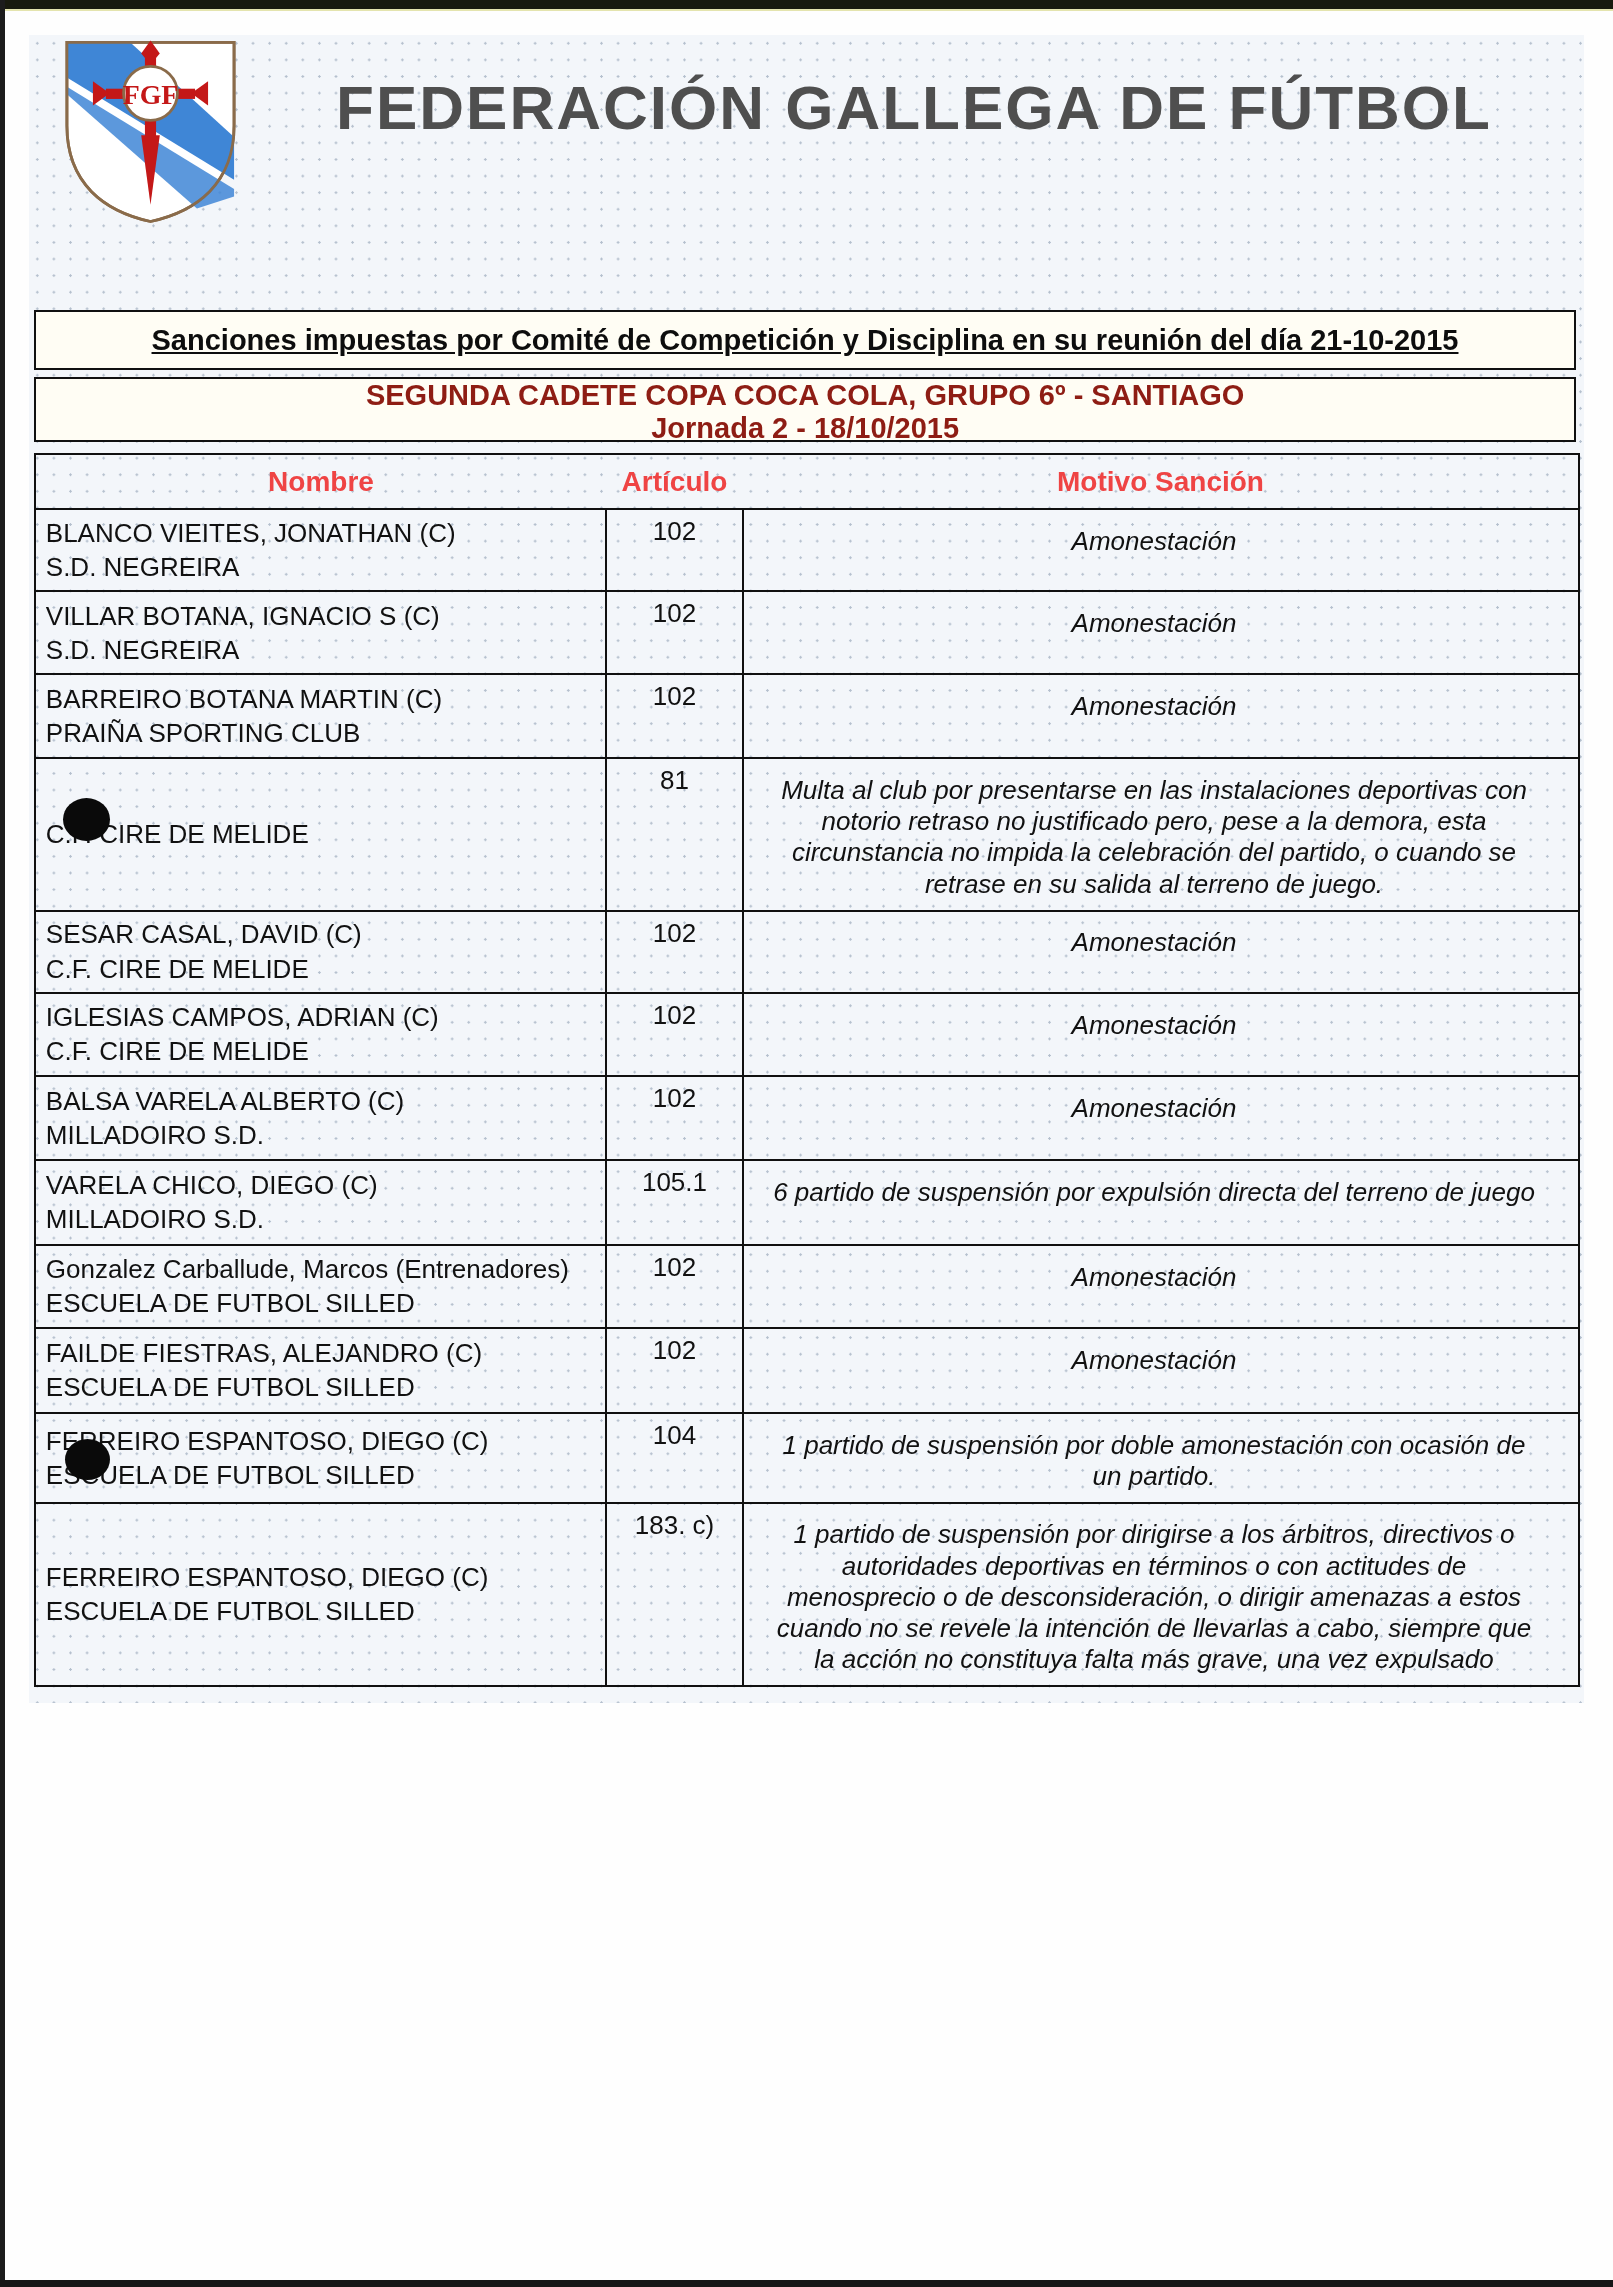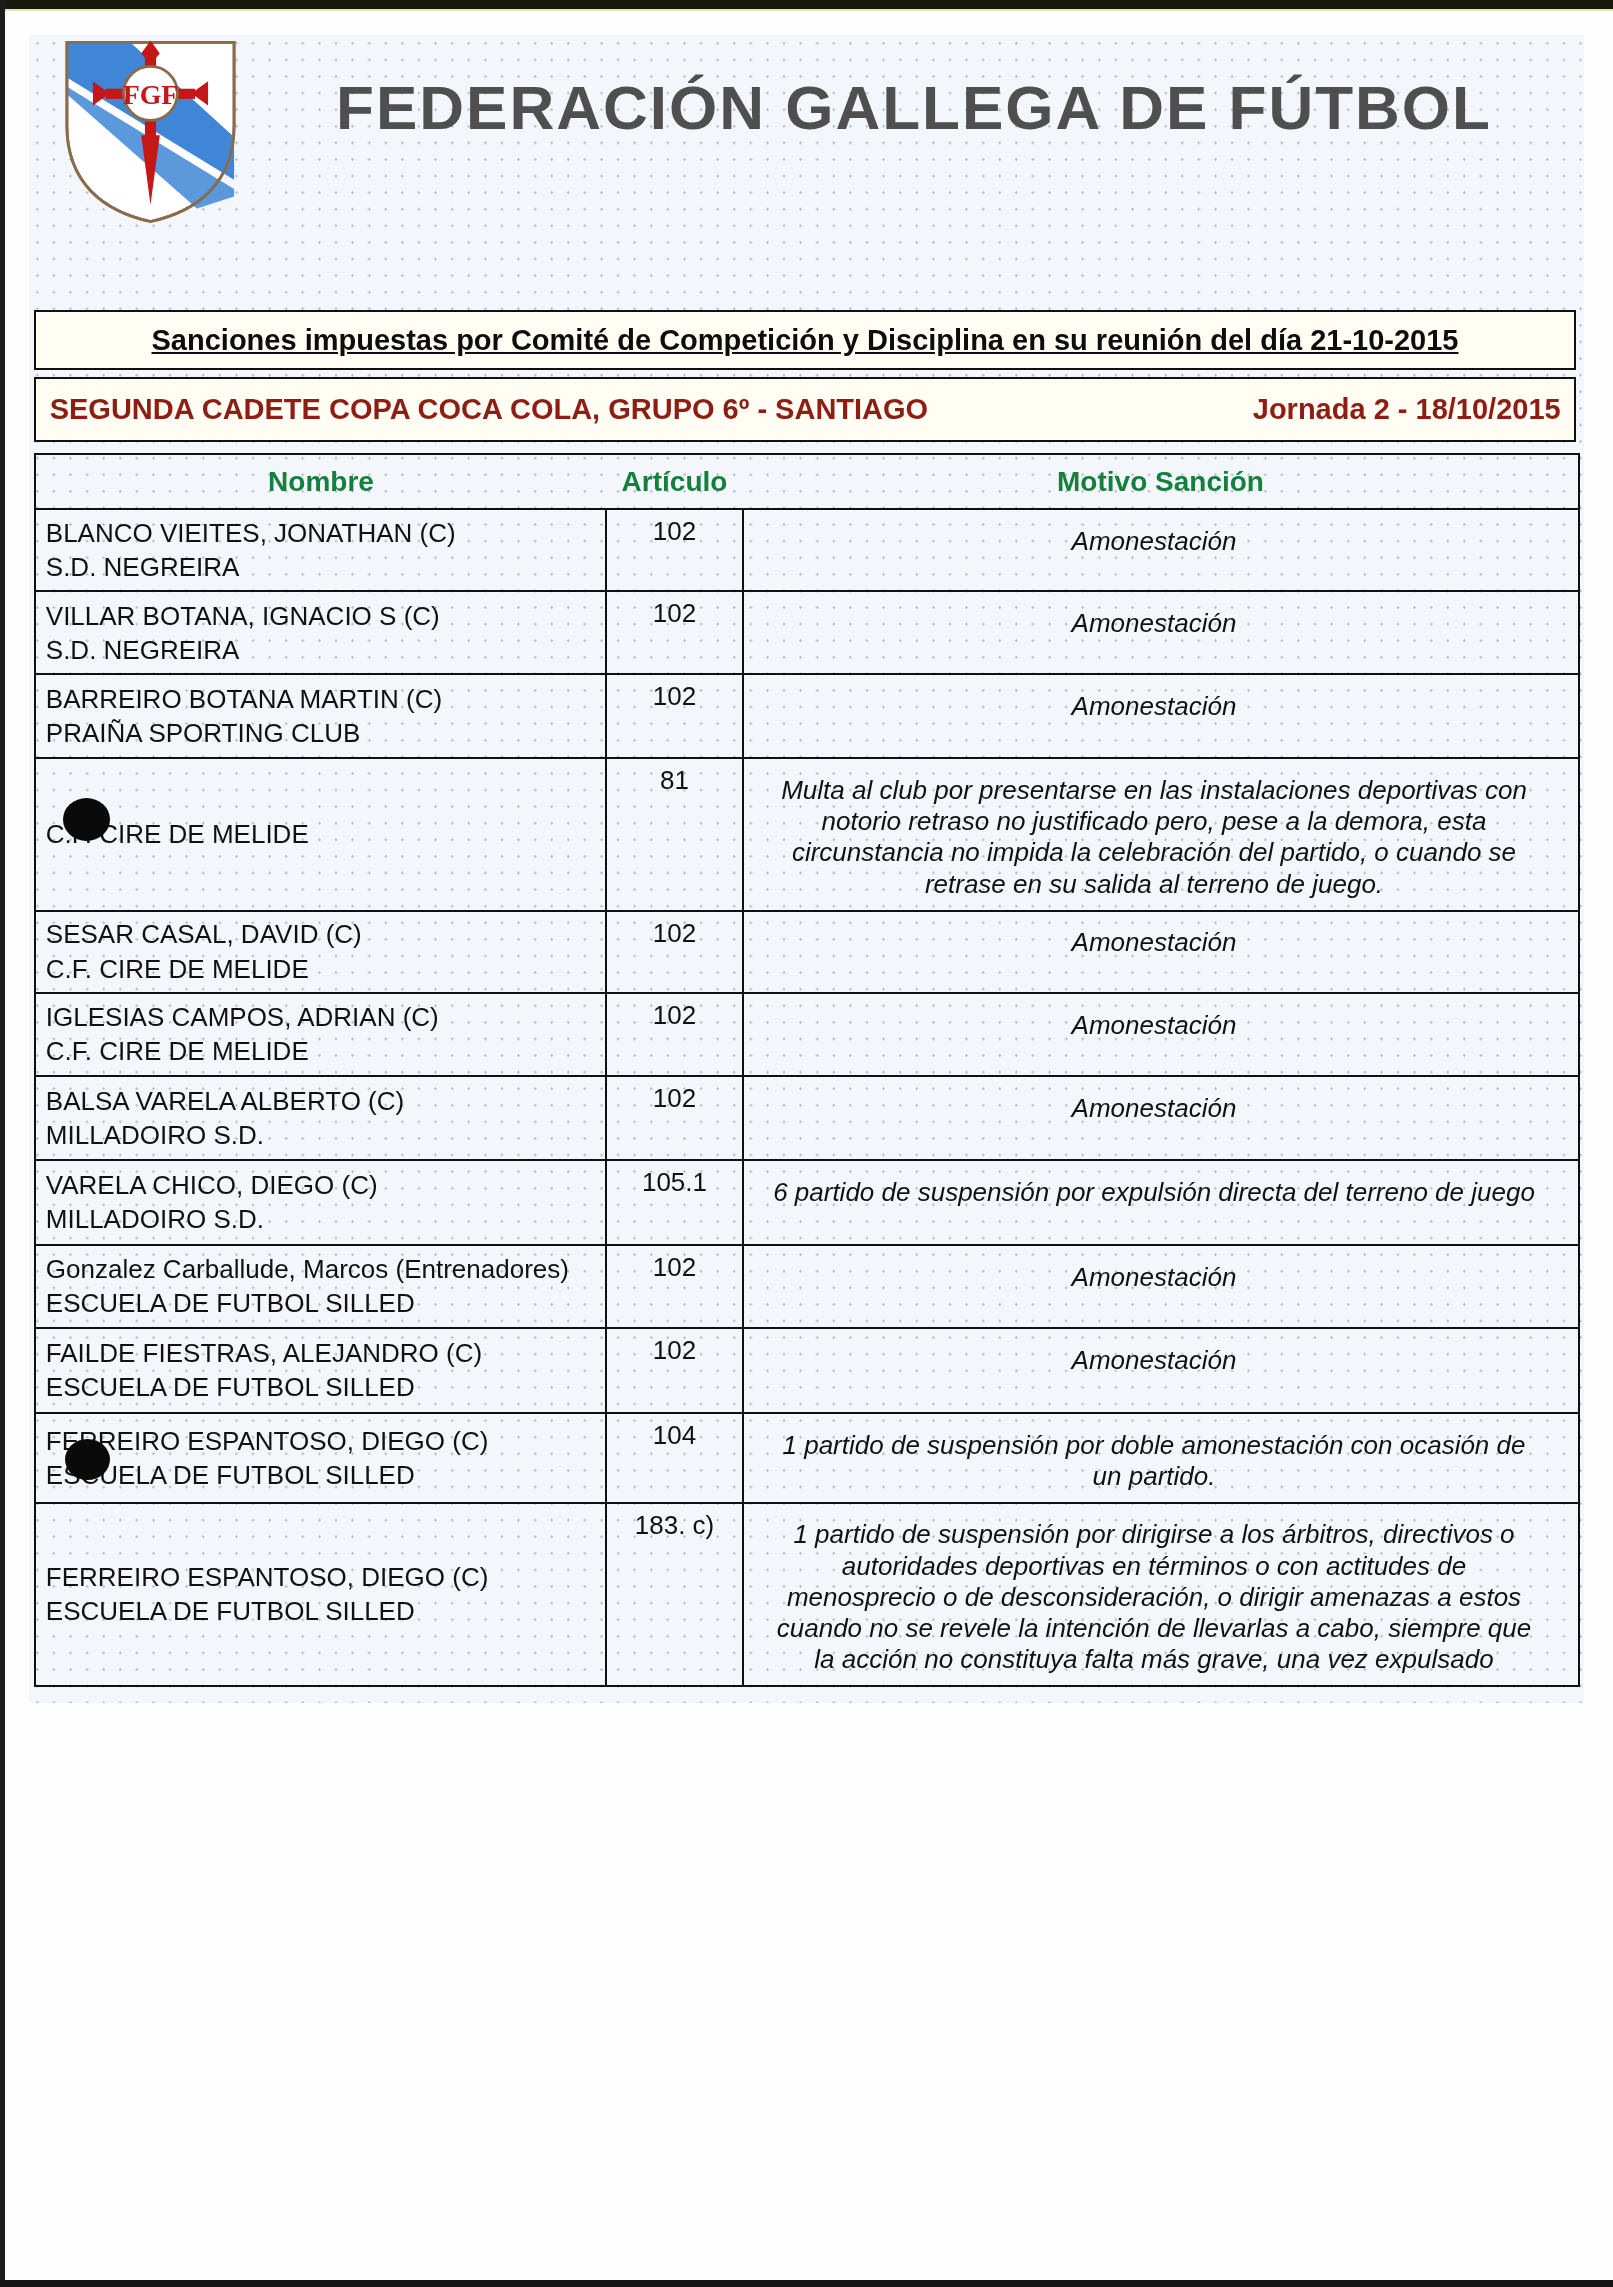--- a/index.html
+++ b/index.html
@@ -16,26 +16,26 @@
     background-size:16.6px 16.6px;}
 
   .logo{position:absolute;left:57px;top:33px;width:187px;height:195px;}
 
   .brand{position:absolute;left:244px;top:72px;width:1340px;text-align:center;
     font-size:62px;font-weight:bold;letter-spacing:2px;color:#4f4f4f;}
 
   .box{position:absolute;left:34px;width:1538px;border:2.9px solid #101010;background:#fffdf4;box-sizing:content-box;}
   .notice-box{top:310px;height:56px;display:flex;align-items:center;justify-content:center;}
   .notice-box .t{font-size:29px;font-weight:bold;color:#0d0d0d;text-decoration:underline;}
-  .comp-box{top:377px;height:61px;display:flex;align-items:center;justify-content:space-between;padding:0 13.7px;width:1511px;}
+  .comp-box{top:377px;height:61px;display:flex;align-items:center;justify-content:space-between;padding:0 13.7px;width:1511px;flex-direction:column;}
   .comp-box .t{font-size:29px;font-weight:bold;color:#8e1d14;}
 
   .tbl-wrap{position:absolute;left:34px;top:453px;width:1544px;}
   table{width:100%;border-collapse:collapse;table-layout:fixed;border:2.9px solid #101010;}
-  th{font-size:28px;font-weight:bold;color:#15803d;height:51px;vertical-align:middle;text-align:center;border-bottom:2.9px solid #101010;}
+  th{font-size:28px;font-weight:bold;color:#ef4444;height:51px;vertical-align:middle;text-align:center;border-bottom:2.9px solid #101010;}
   td{border-top:2.9px solid #101010;font-size:26px;color:#111;}
   td.c-name{vertical-align:middle;text-align:left;padding:5.9px 9.8px 5.9px 9.8px;line-height:1.32;position:relative;}
   td.c-art{vertical-align:top;text-align:center;padding-top:6px;border-left:2px solid #101010;border-right:2px solid #101010;}
   td.c-mot{vertical-align:top;text-align:center;padding:15.6px 39px 9.8px 25px;line-height:1.2;font-style:italic;}
   .blob{position:absolute;background:#0a0a0a;border-radius:50%;}
   .blob.b1{left:27px;top:39px;width:47px;height:43px;}
   .blob.b2{left:29px;top:25px;width:45px;height:41px;}
 </style>
 </head>
 <body>

